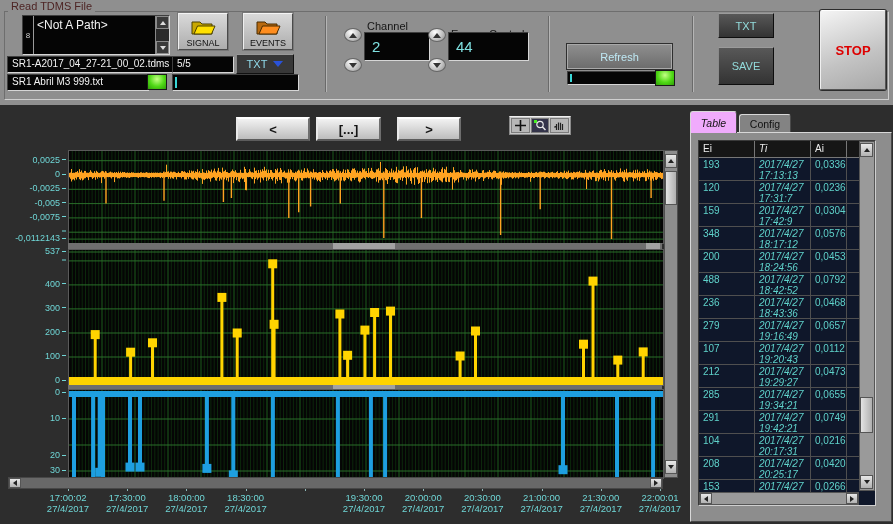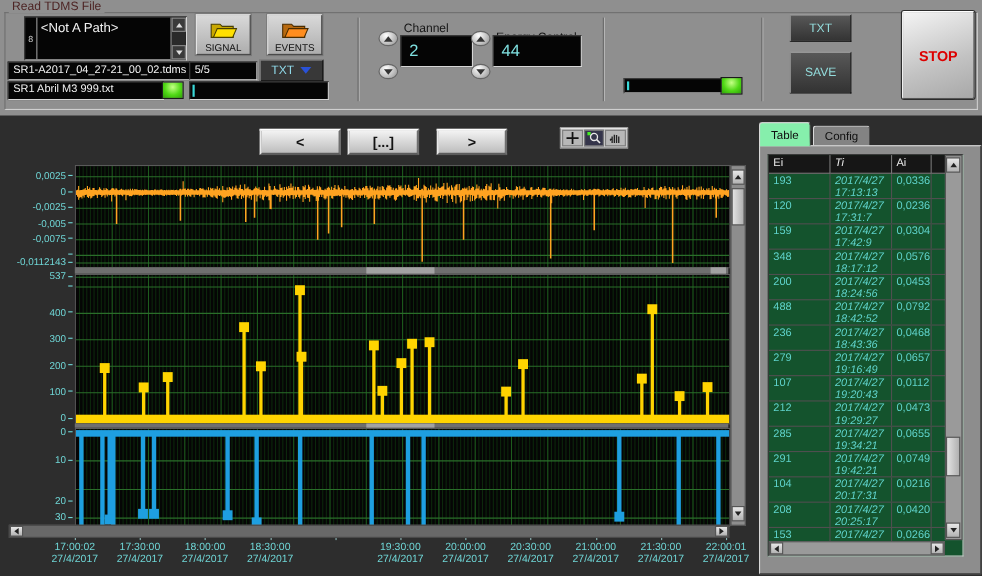--- a/index.html
+++ b/index.html
@@ -79,25 +79,25 @@
   .sb-thumb{position:absolute;background:linear-gradient(90deg,#e3e3e3,#b0b0b0);border:1px solid #555;box-sizing:border-box;cursor:grab;}
   .t-u{width:0;height:0;border-left:3px solid transparent;border-right:3px solid transparent;border-bottom:4px solid #222;}
   .t-d{width:0;height:0;border-left:3px solid transparent;border-right:3px solid transparent;border-top:4px solid #222;}
   .t-l{width:0;height:0;border-top:3px solid transparent;border-bottom:3px solid transparent;border-right:4px solid #222;}
   .t-r{width:0;height:0;border-top:3px solid transparent;border-bottom:3px solid transparent;border-left:4px solid #222;}
   .hsb-track{position:absolute;left:8px;top:477px;width:655px;height:12px;background:#686868;border:1px solid #474747;box-sizing:border-box;}
   
   .tab{position:absolute;font-size:10.5px;color:#111;display:flex;align-items:center;justify-content:center;
         border:1px solid #d8d8d8;border-bottom:none;border-right-color:#4a4a4a;
         border-radius:3px 3px 0 0;cursor:pointer;box-sizing:border-box;}
-  .tab.sel{background:#86efac;z-index:2;}
+  .tab.sel{background:#f0abfc;z-index:2;font-style:italic;}
   .tab.unsel{background:#838383;}
   .tab-body{position:absolute;left:690px;top:132px;width:202px;height:390px;background:#8d8d8d;
         border:1px solid #474747;border-top-color:#d8d8d8;border-left-color:#d8d8d8;box-sizing:border-box;}
-  .etable{position:absolute;left:698px;top:140px;width:178px;height:366px;background:#14532d;
+  .etable{position:absolute;left:698px;top:140px;width:178px;height:366px;background:#0f172a;
         border:1px solid #3a3a3a;border-right-color:#cfcfcf;border-bottom-color:#cfcfcf;box-sizing:border-box;}
   .thead{position:absolute;left:0;top:0;width:161px;height:17px;display:flex;background:#161616;}
   .th{box-sizing:border-box;border-right:1px solid #777;border-bottom:1px solid #777;color:#ececec;
         font-size:10px;padding:2px 0 0 4px;}
   .tbody{position:absolute;left:0;top:17px;width:161px;height:334px;overflow:hidden;}
   .trow{display:flex;height:23px;box-sizing:border-box;border-bottom:1px solid #4f4f4f;cursor:default;}
   .td{box-sizing:border-box;border-right:1px solid #4f4f4f;color:#5fd2ca;font-size:10px;line-height:11px;
         padding:1px 0 0 4px;overflow:hidden;white-space:nowrap;}
   .c-ei{width:56px;} .c-ti{width:56px;font-style:italic;} .c-ai{width:36px;} .c-x{flex:1;border-right:none;}
   .tvsb{position:absolute;left:859px;top:141px;width:16px;height:350px;background:#9a9a9a;border:1px solid #555;box-sizing:border-box;}
@@ -178,20 +178,21 @@
         </div>
       <div class="sbtn" style="bottom:-14px;">
           <i class="t-dn t-d"></i>
         </div>
     </div>
     <div class="ctl-label" style="left:451px;top:28px;">Energy Control</div>
     <div class="ctl-value sunken" style="left:448px;top:32px;width:72px;height:27px;line-height:27px;padding-left:7px;">44</div>
 
     <div class="vdiv" style="left:548px;"></div>
 
+    <div class="btn-refresh">Refresh</div>
     <div class="blackfield sunken" style="left:567px;top:71px;width:84px;height:12px;">
       <i class="cyan-tick"></i>
     </div>
     <div class="led" style="left:655px;top:70px;"></div>
 
     <div class="vdiv" style="left:692px;"></div>
 
     <div class="btn-dark" style="left:718px;top:13px;width:54px;height:23px;">TXT</div>
     <div class="btn-dark" style="left:718px;top:47px;width:54px;height:36px;text-align:center;">SAVE</div>
     <div class="btn-stop">STOP</div>

